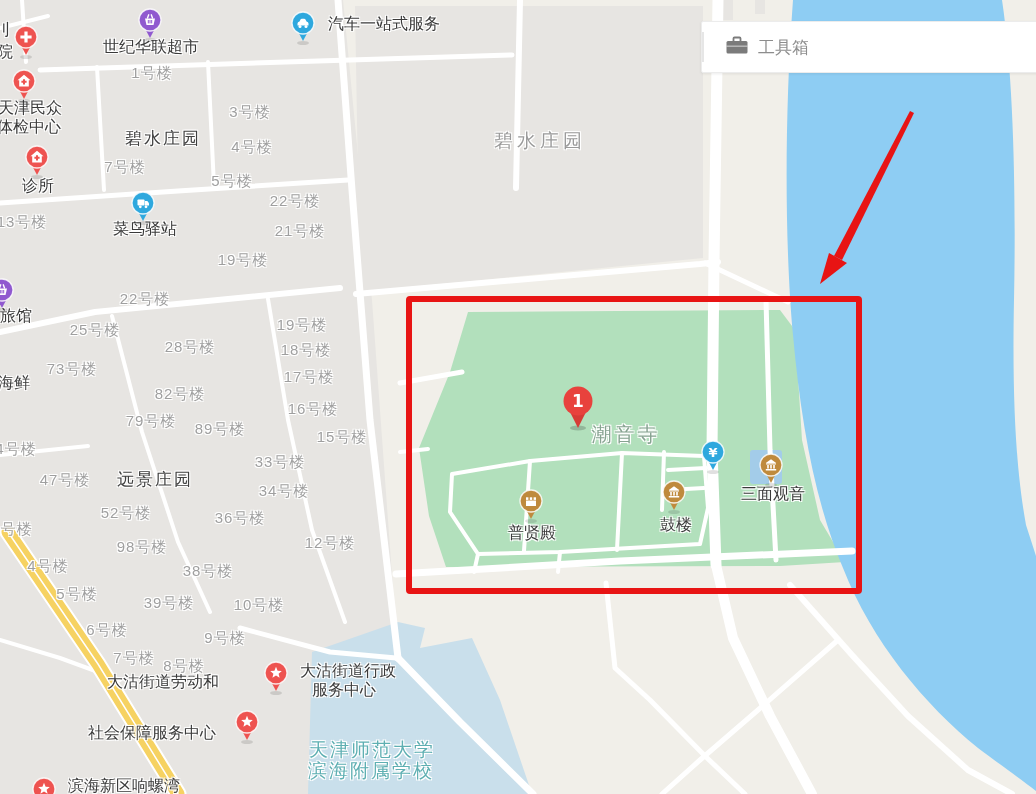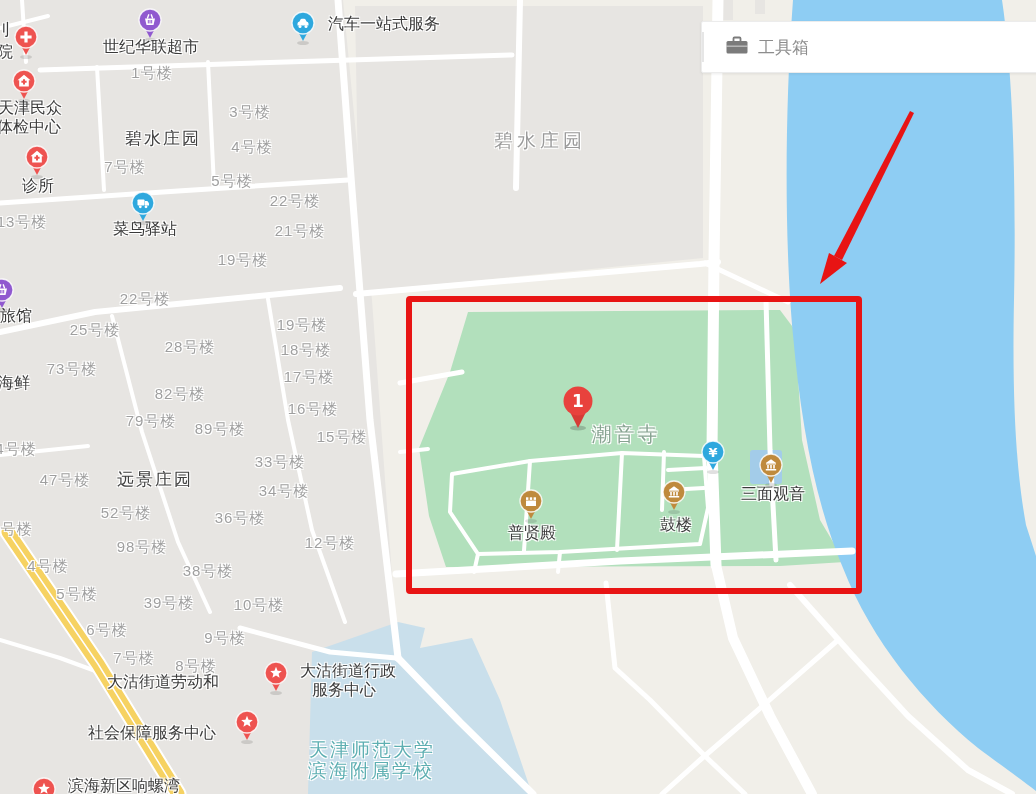--- a/index.html
+++ b/index.html
@@ -155,21 +155,21 @@
       <div class="lbl bldg" style="left: 142px; top: 547px;">98号楼</div>
       <div class="lbl bldg" style="left: 330px; top: 543px;">12号楼</div>
       <div class="lbl bldg" style="left: 48px; top: 566px;">4号楼</div>
       <div class="lbl bldg" style="left: 208px; top: 571px;">38号楼</div>
       <div class="lbl bldg" style="left: 77px; top: 594px;">5号楼</div>
       <div class="lbl bldg" style="left: 169px; top: 603px;">39号楼</div>
       <div class="lbl bldg" style="left: 259px; top: 605px;">10号楼</div>
       <div class="lbl bldg" style="left: 107px; top: 630px;">6号楼</div>
       <div class="lbl bldg" style="left: 225px; top: 638px;">9号楼</div>
       <div class="lbl bldg" style="left: 134px; top: 658px;">7号楼</div>
-      <div class="lbl bldg" style="left: 196px; top: 666px;">8号楼</div>
+      <div class="lbl bldg" style="left: 184px; top: 666px;">8号楼</div>
     </div>
 
   <div id="marker-layer">
       <div class="marker" style="left: 13px; top: 24px;"><svg width="26" height="36" viewBox="0 0 26 36">
           <ellipse cx="13" cy="33" rx="6" ry="2" fill="rgba(0,0,0,0.12)"></ellipse>
           <path d="M7.5,20.5 L13,31 L18.5,20.5 Z" fill="#ee5350"></path>
           <circle cx="13" cy="13" r="11" fill="#ee5350" stroke="rgba(255,255,255,0.85)" stroke-width="1.3"></circle>
           <path d="M11.4,7.4 h3.2 v4 h4 v3.2 h-4 v4 h-3.2 v-4 h-4 v-3.2 h4 Z" fill="#fff"></path>
         </svg></div>
       <div class="marker" style="left: 11px; top: 68px;"><svg width="26" height="36" viewBox="0 0 26 36">

